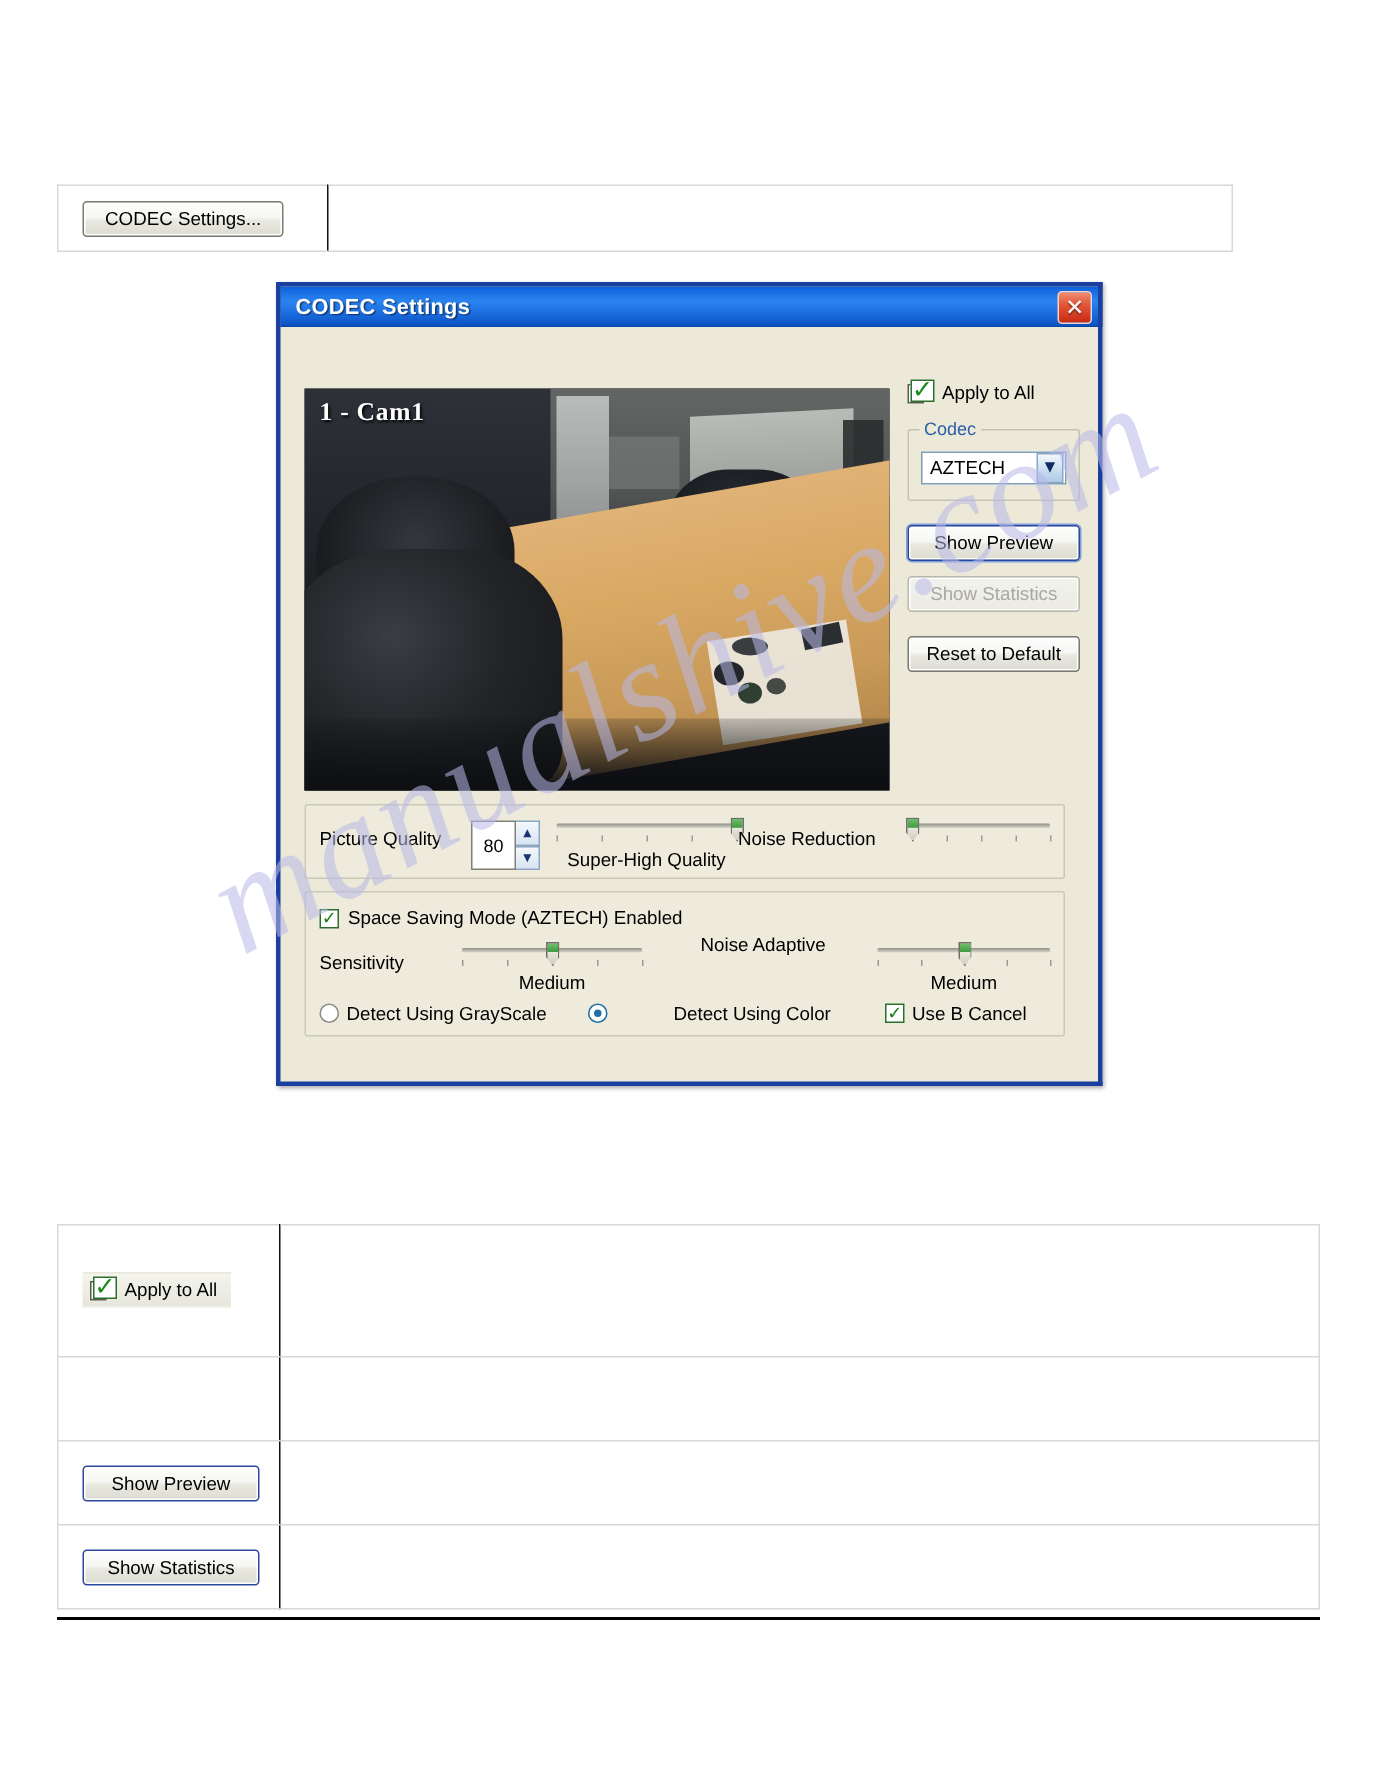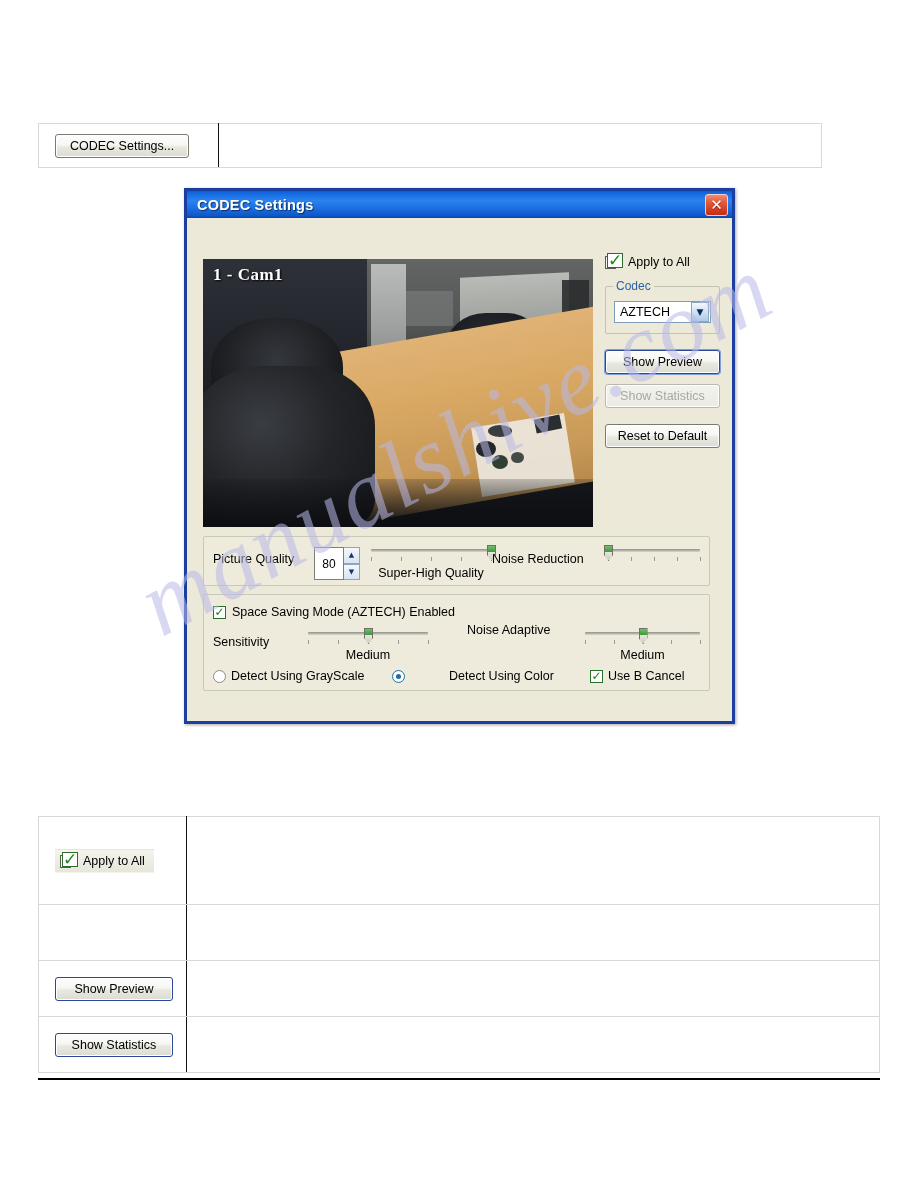--- a/index.html
+++ b/index.html
@@ -308,21 +308,21 @@
   }
   .radio {
     width: 13px; height: 13px; border-radius:50%;
     background:#fff; border:1px solid #8c8c82;
     display:inline-flex; align-items:center; justify-content:center; flex:none;
   }
   .radio.on { border-color:#1d6fa5; }
   .radio.on::after {
     content:""; width:5px; height:5px; border-radius:50%; background:#1d6fa5;
   }
-  .optrow { display:flex; align-items:center; gap:5px; font-size:12.5px; }
+  .optrow { display:flex; align-items:flex-start; gap:5px; font-size:12.5px; }
 
   #dlgfooter {
     position:absolute; left: 0; right: 12px; top: 482px;
     display:flex; justify-content:flex-end; gap: 12px;
   }
   .footbtn { width: 92px; padding: 5px 0; }
 
   .hr-bottom {
     position:absolute; left: 38px; top: 1078px; width: 842px;
     border-top: 2px solid #000;

